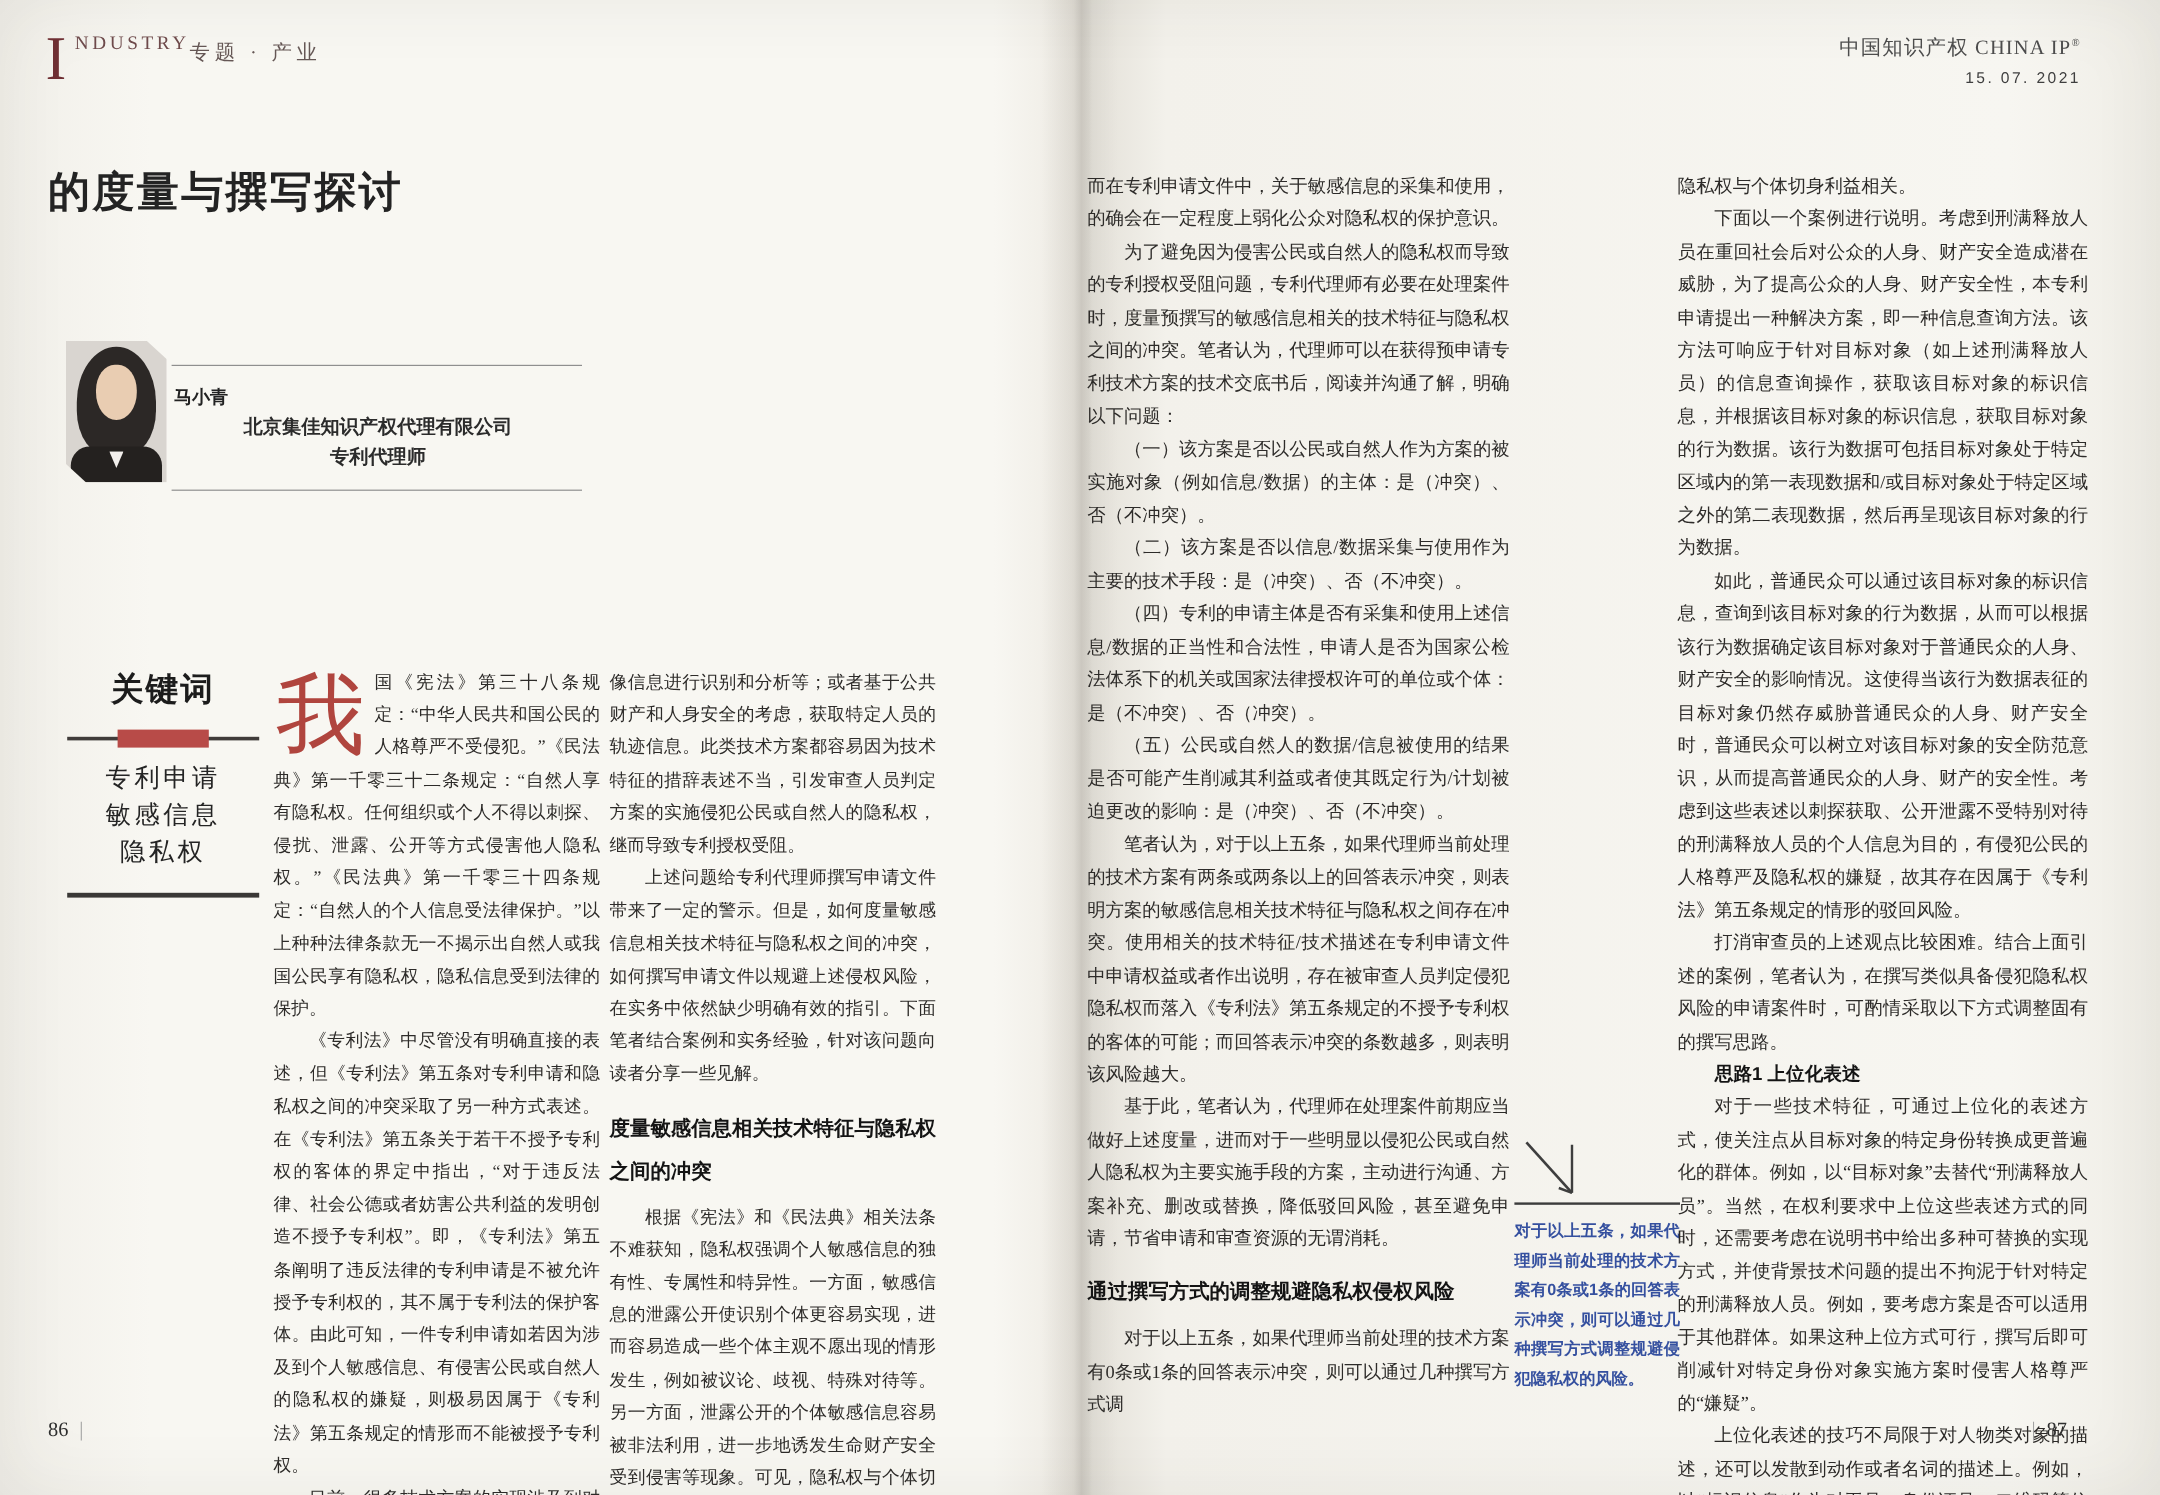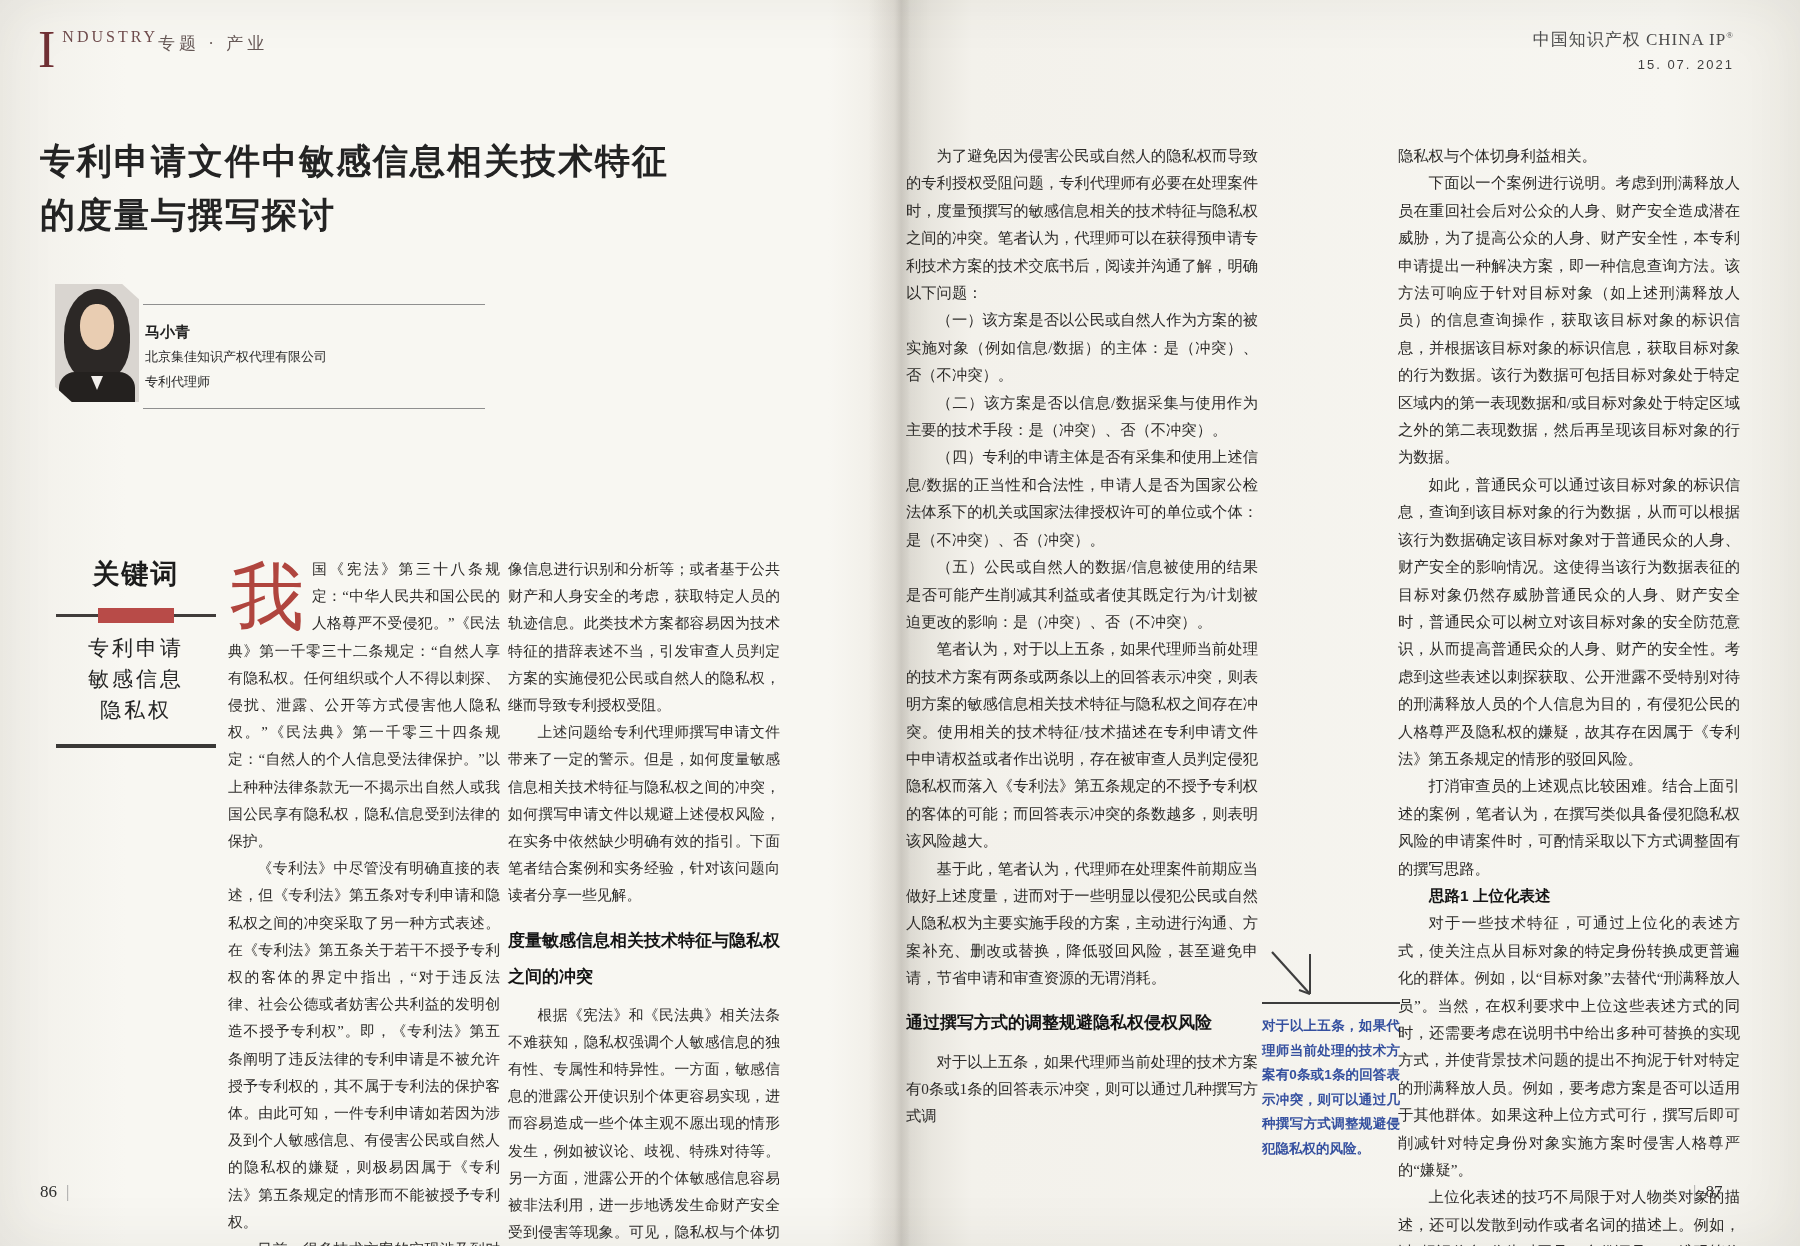--- a/index.html
+++ b/index.html
@@ -36,21 +36,21 @@
   
   .author { position:absolute; left:55px; top:282px; width:430px; height:126px; }
   .photo { position:absolute; left:0; top:2px; width:84px; height:118px; background:#d9d5d0;
     clip-path:polygon(0 0,80% 0,100% 13%,100% 100%,20% 100%,0 87%); overflow:hidden; }
   .ph-hair { position:absolute; left:9px; top:5px; width:66px; height:92px; background:#2c2826; border-radius:50% 50% 42% 42%; }
   .ph-face { position:absolute; left:25px; top:20px; width:34px; height:46px; background:#e9cdb2; border-radius:46% 46% 50% 50%; }
   .ph-body { position:absolute; left:4px; bottom:0; width:76px; height:30px; background:#24211f; border-radius:16px 16px 0 0; }
   .ph-collar { position:absolute; left:36px; bottom:12px; width:12px; height:14px; background:#f2efec; clip-path:polygon(0 0,100% 0,50% 100%); }
   .a-info { position:absolute; left:88px; top:22px; width:340px; border-top:1.5px solid #8f8f8f; border-bottom:1.5px solid #8f8f8f; padding:14px 0 14px 2px; }
   .a-name { font-family:"Liberation Sans",sans-serif; font-weight:700; font-size:15px; color:#222; line-height:25px; }
-  .a-org, .a-role { font-family:"Liberation Sans",sans-serif; font-weight:400; font-size:13px; color:#2b2b2b; line-height:25px; }
+  .a-org, .a-role { font-family:"Liberation Sans",sans-serif; font-weight:700; font-size:16px; color:#2b2b2b; line-height:25px;text-align:center; }
 
   
   .keywords { position:absolute; left:56px; top:556px; width:160px; text-align:center; }
   .kw-label { font-size:27px; font-weight:700; color:#1c1c1c; letter-spacing:2px; }
   .kw-divider { position:relative; height:15px; margin:16px 0 10px; }
   .kw-divider .kw-line { position:absolute; left:0; right:0; top:6px; height:3px; background:#403c3a; }
   .kw-divider .kw-red { position:absolute; left:50%; transform:translateX(-50%); top:0; width:76px; height:15px; background:#b84b48; }
   .kw-item { font-size:21px; color:#242424; line-height:31px; letter-spacing:3px; }
   .kw-bottom { height:4px; background:#3a3836; margin-top:18px; }
 
@@ -89,21 +89,20 @@
 
   <header class="lp-header">
     <span class="big-i">I</span>
     <span class="hdr-stack">
       <span class="hdr-en">NDUSTRY</span>
       <span class="hdr-cn">专题 · 产业</span>
     </span>
   </header>
 
   <h1 class="title">
-    <span>专利申请文件中敏感信息相关技术特征</span>
     <span>的度量与撰写探讨</span>
   </h1>
 
   <div class="author">
     <div class="photo">
       <div class="ph-hair"></div>
       <div class="ph-face"></div>
       <div class="ph-body"></div>
       <div class="ph-collar"></div>
     </div>
@@ -142,20 +141,21 @@
   <div class="pageno pn-left">
     <span>86</span><span class="pn-bar">|</span>
   </div>
 
   <header class="rp-header">
     <div class="rp-mag"><span>中国知识产权 CHINA IP</span><sup>®</sup></div>
     <div class="rp-date">15. 07. 2021</div>
   </header>
 
   <section class="col rcol col3">
+    <p class="noind">而在专利申请文件中，关于敏感信息的采集和使用，的确会在一定程度上弱化公众对隐私权的保护意识。</p>
     <p class="ind">为了避免因为侵害公民或自然人的隐私权而导致的专利授权受阻问题，专利代理师有必要在处理案件时，度量预撰写的敏感信息相关的技术特征与隐私权之间的冲突。笔者认为，代理师可以在获得预申请专利技术方案的技术交底书后，阅读并沟通了解，明确以下问题：</p>
     <p class="ind">（一）该方案是否以公民或自然人作为方案的被实施对象（例如信息/数据）的主体：是（冲突）、否（不冲突）。</p>
     <p class="ind">（二）该方案是否以信息/数据采集与使用作为主要的技术手段：是（冲突）、否（不冲突）。</p>
     <p class="ind">（四）专利的申请主体是否有采集和使用上述信息/数据的正当性和合法性，申请人是否为国家公检法体系下的机关或国家法律授权许可的单位或个体：是（不冲突）、否（冲突）。</p>
     <p class="ind">（五）公民或自然人的数据/信息被使用的结果是否可能产生削减其利益或者使其既定行为/计划被迫更改的影响：是（冲突）、否（不冲突）。</p>
     <p class="ind">笔者认为，对于以上五条，如果代理师当前处理的技术方案有两条或两条以上的回答表示冲突，则表明方案的敏感信息相关技术特征与隐私权之间存在冲突。使用相关的技术特征/技术描述在专利申请文件中申请权益或者作出说明，存在被审查人员判定侵犯隐私权而落入《专利法》第五条规定的不授予专利权的客体的可能；而回答表示冲突的条数越多，则表明该风险越大。</p>
     <p class="ind">基于此，笔者认为，代理师在处理案件前期应当做好上述度量，进而对于一些明显以侵犯公民或自然人隐私权为主要实施手段的方案，主动进行沟通、方案补充、删改或替换，降低驳回风险，甚至避免申请，节省申请和审查资源的无谓消耗。</p>
     <h3 class="chead">通过撰写方式的调整规避隐私权侵权风险</h3>
     <p class="ind">对于以上五条，如果代理师当前处理的技术方案有0条或1条的回答表示冲突，则可以通过几种撰写方式调</p>
   </section>

